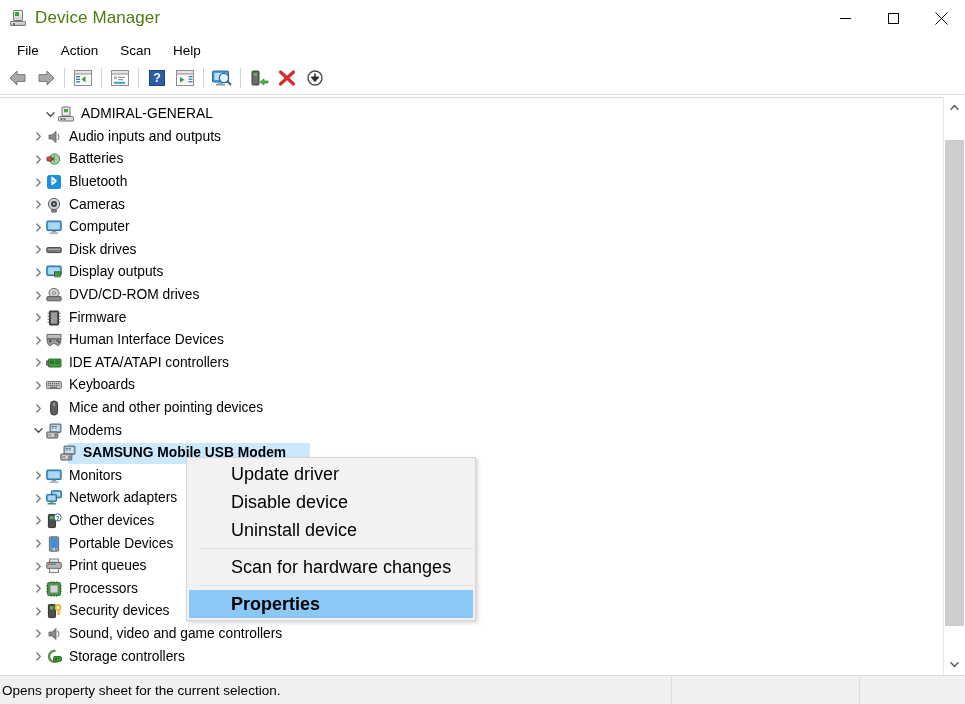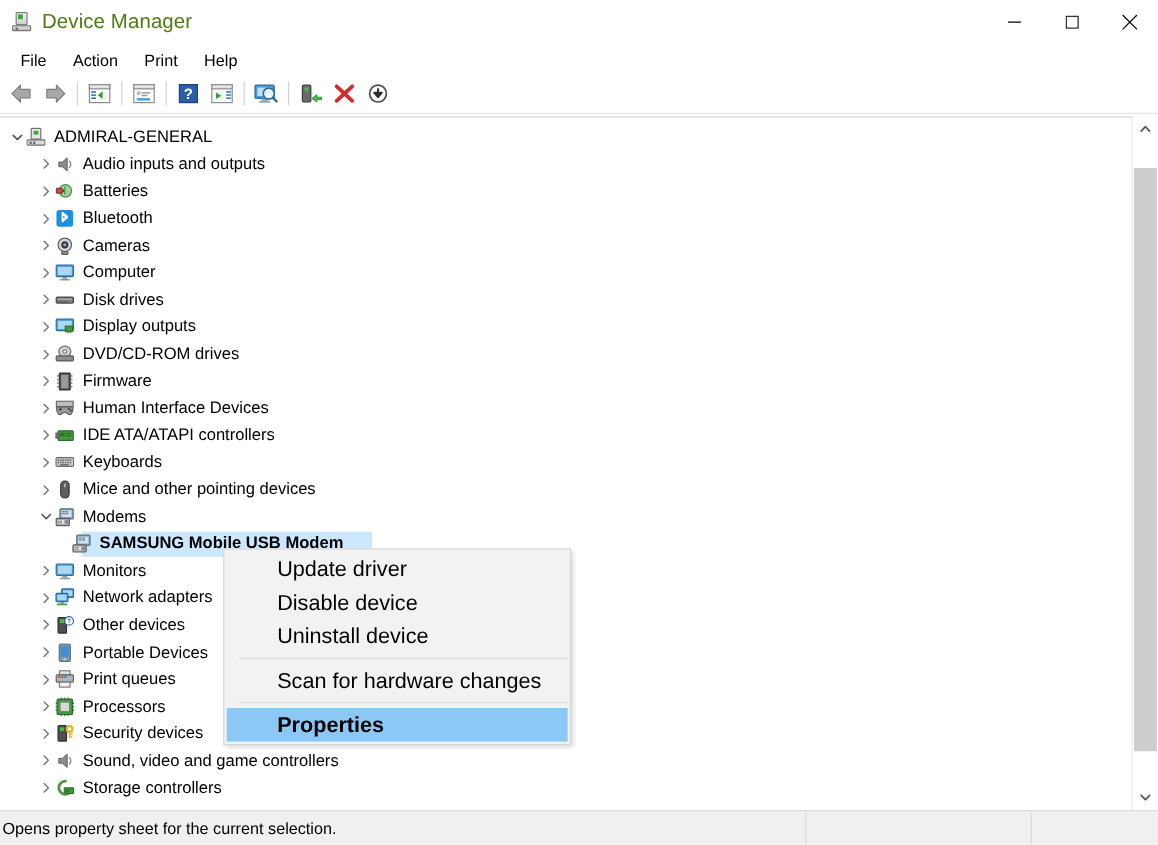--- a/index.html
+++ b/index.html
@@ -160,21 +160,21 @@
     bottom: 1px;
     background: #cce8ff;
     z-index: 0;
   }
   .row .content {
     display: flex; align-items: center;
     position: relative; z-index: 1;
   }
 
   
-  .lvl0 { padding-left: 6px; }
+  .lvl0 { padding-left: 6px; margin-left: 36px; }
   .lvl1 { padding-left: 30px; }
   .lvl2 { padding-left: 60px; font-weight: bold; }
 
   
   #vscroll {
     position: absolute;
     right: 0; top: 97px;
     width: 21px;
     height: 578px;
     background: #ffffff;
@@ -283,21 +283,21 @@
           <line x1="0.5" y1="0.5" x2="12.5" y2="12.5" stroke="#000" stroke-width="1"></line>
           <line x1="12.5" y1="0.5" x2="0.5" y2="12.5" stroke="#000" stroke-width="1"></line>
         </svg>
     </div>
   </div>
 </div>
 
 <div id="menubar">
   <div class="menu-item">File</div>
   <div class="menu-item">Action</div>
-  <div class="menu-item">Print</div>
+  <div class="menu-item">Scan</div>
   <div class="menu-item">Help</div>
 </div>
 
 <div id="toolbar">
 
   <div class="tb-btn">
     <svg width="20" height="18" viewBox="0 0 20 18">
       <path d="M9 2 L2 9 L9 16 L9 12.5 L17 12.5 L17 5.5 L9 5.5 Z" fill="#a8a8a8" stroke="#7d7d7d" stroke-width="1" stroke-linejoin="round"></path>
     </svg>
   </div>

